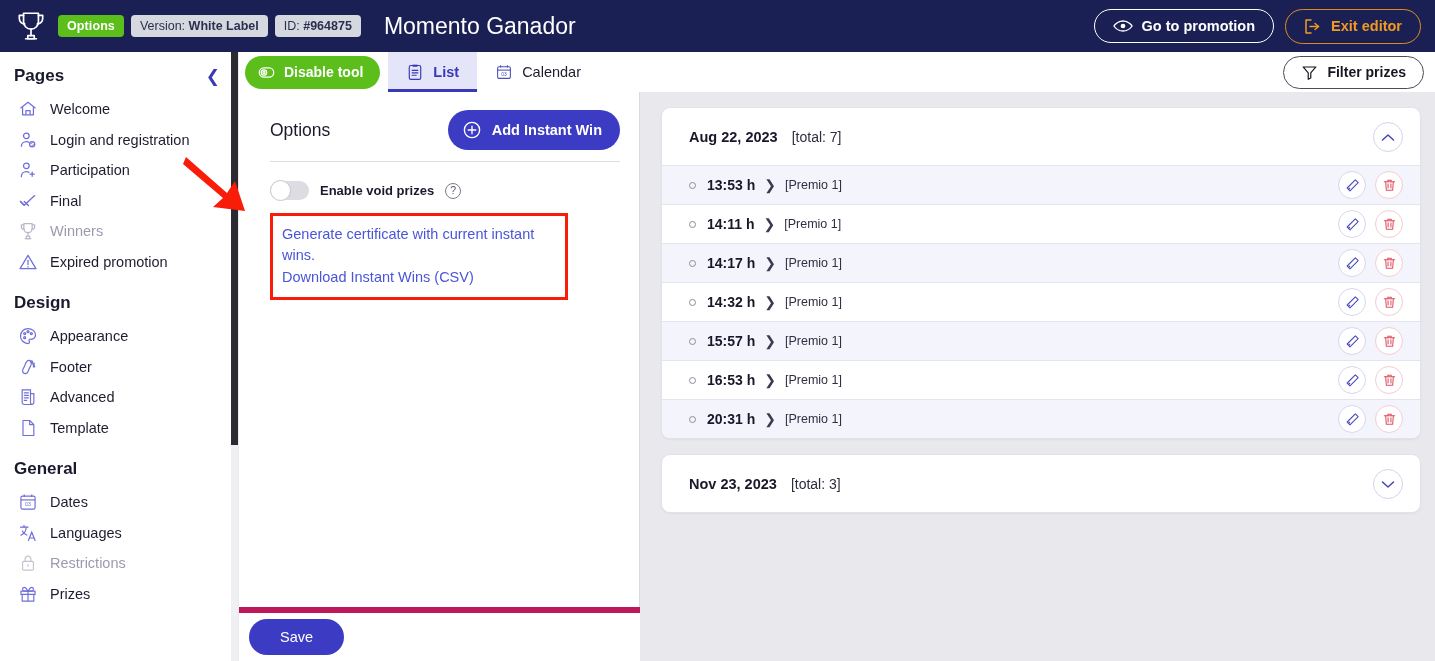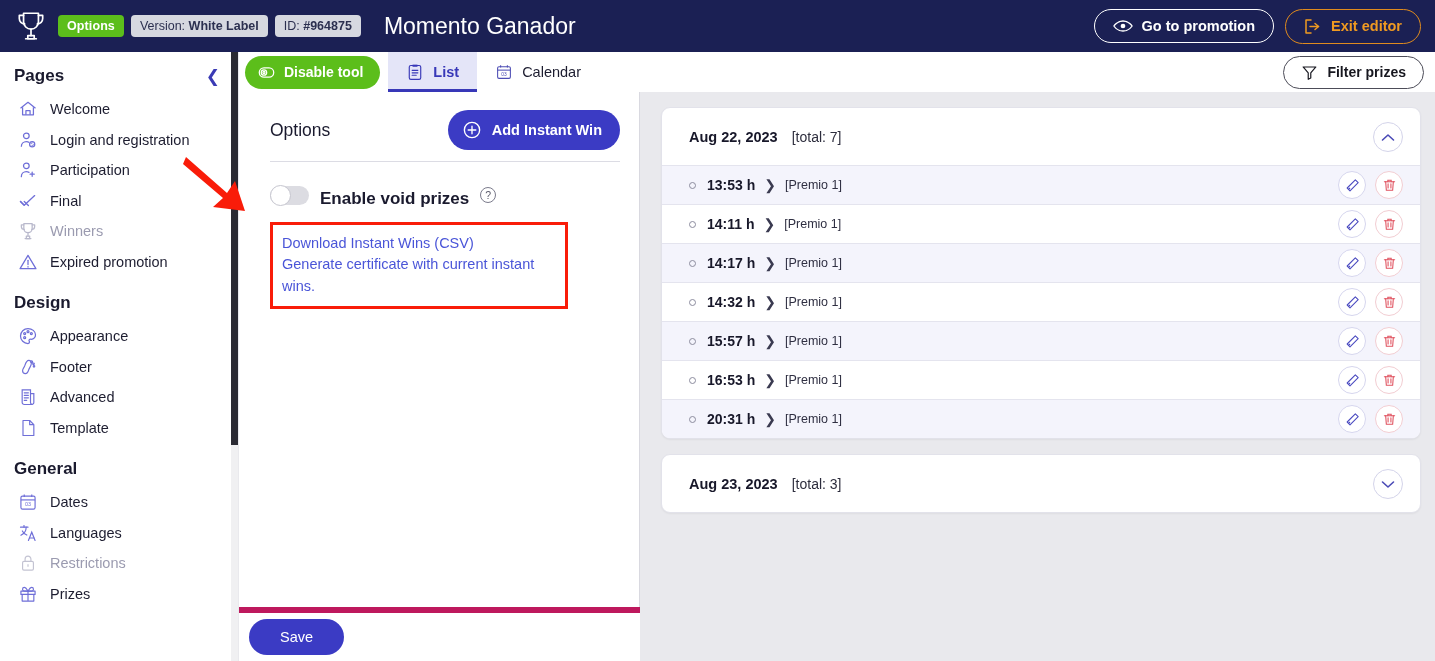--- a/index.html
+++ b/index.html
@@ -121,21 +121,21 @@
   .opt-divider { height: 1px; background: #dcdce4; margin: 11px 0 0 0; }
   .toggle-row { display: flex; align-items: center; gap: 11px; margin-top: 19px; }
   .toggle {
     width: 39px; height: 19px; border-radius: 10px; background: #dcdce2;
     position: relative; flex: 0 0 39px; cursor: pointer;
   }
   .toggle .knob {
     position: absolute; left: 0; top: -1px; width: 21px; height: 21px;
     border-radius: 50%; background: #fff; border: 1.3px solid #c6c6cf;
   }
-  .toggle-label { font-size: 17px; font-weight: bold; color: #1a1a2e; margin-top: 8px; }
+  .toggle-label { font-size: 13px; font-weight: bold; color: #1a1a2e; }
   .q-mark {
     width: 16px; height: 16px; border-radius: 50%; border: 1.2px solid #7b7b8c;
     font-size: 10.5px; color: #5a5a6b; display: flex; align-items: center;
     justify-content: center; cursor: pointer; line-height: 1;
   }
   .link-box {
     margin-top: 13px; border: 3px solid #f91c09; padding: 8px 9px 9px 9px;
     width: 298px;
   }
   .link-box a {
@@ -439,22 +439,22 @@
 
         <div class="toggle-row">
           <div class="toggle">
             <div class="knob"></div>
           </div>
           <span class="toggle-label">Enable void prizes</span>
           <span class="q-mark">?</span>
         </div>
 
         <div class="link-box">
+          <a>Generate certificate with current instant wins.</a>
           <a>Download Instant Wins (CSV)</a>
-          <a>Generate certificate with current instant wins.</a>
         </div>
       </div>
 
       <div class="save-bar">
         <button class="btn-save">Save</button>
       </div>
     </div>
 
     <div class="right-area">
 
@@ -626,21 +626,21 @@
                   <path d="M4.4 4.4l.8 10.3h7.6l.8-10.3"></path>
                   <path d="M7.3 7v5M10.7 7v5"></path>
                 </svg>
             </span>
           </span>
         </div>
       </div>
 
       <div class="group-card">
         <div class="group-head">
-          <span class="group-date">Aug 23, 2023</span>
+          <span class="group-date">Nov 23, 2023</span>
           <span class="group-total">[total: 3]</span>
           <span class="round-chev">
             <svg width="14" height="9" viewBox="0 0 14 9" fill="none" stroke="#4a4ab6" stroke-width="1.6" stroke-linecap="round" stroke-linejoin="round">
                 <path d="M1.5 2L7 7l5.5-5"></path>
               </svg>
           </span>
         </div>
       </div>
     </div>
   </div>

